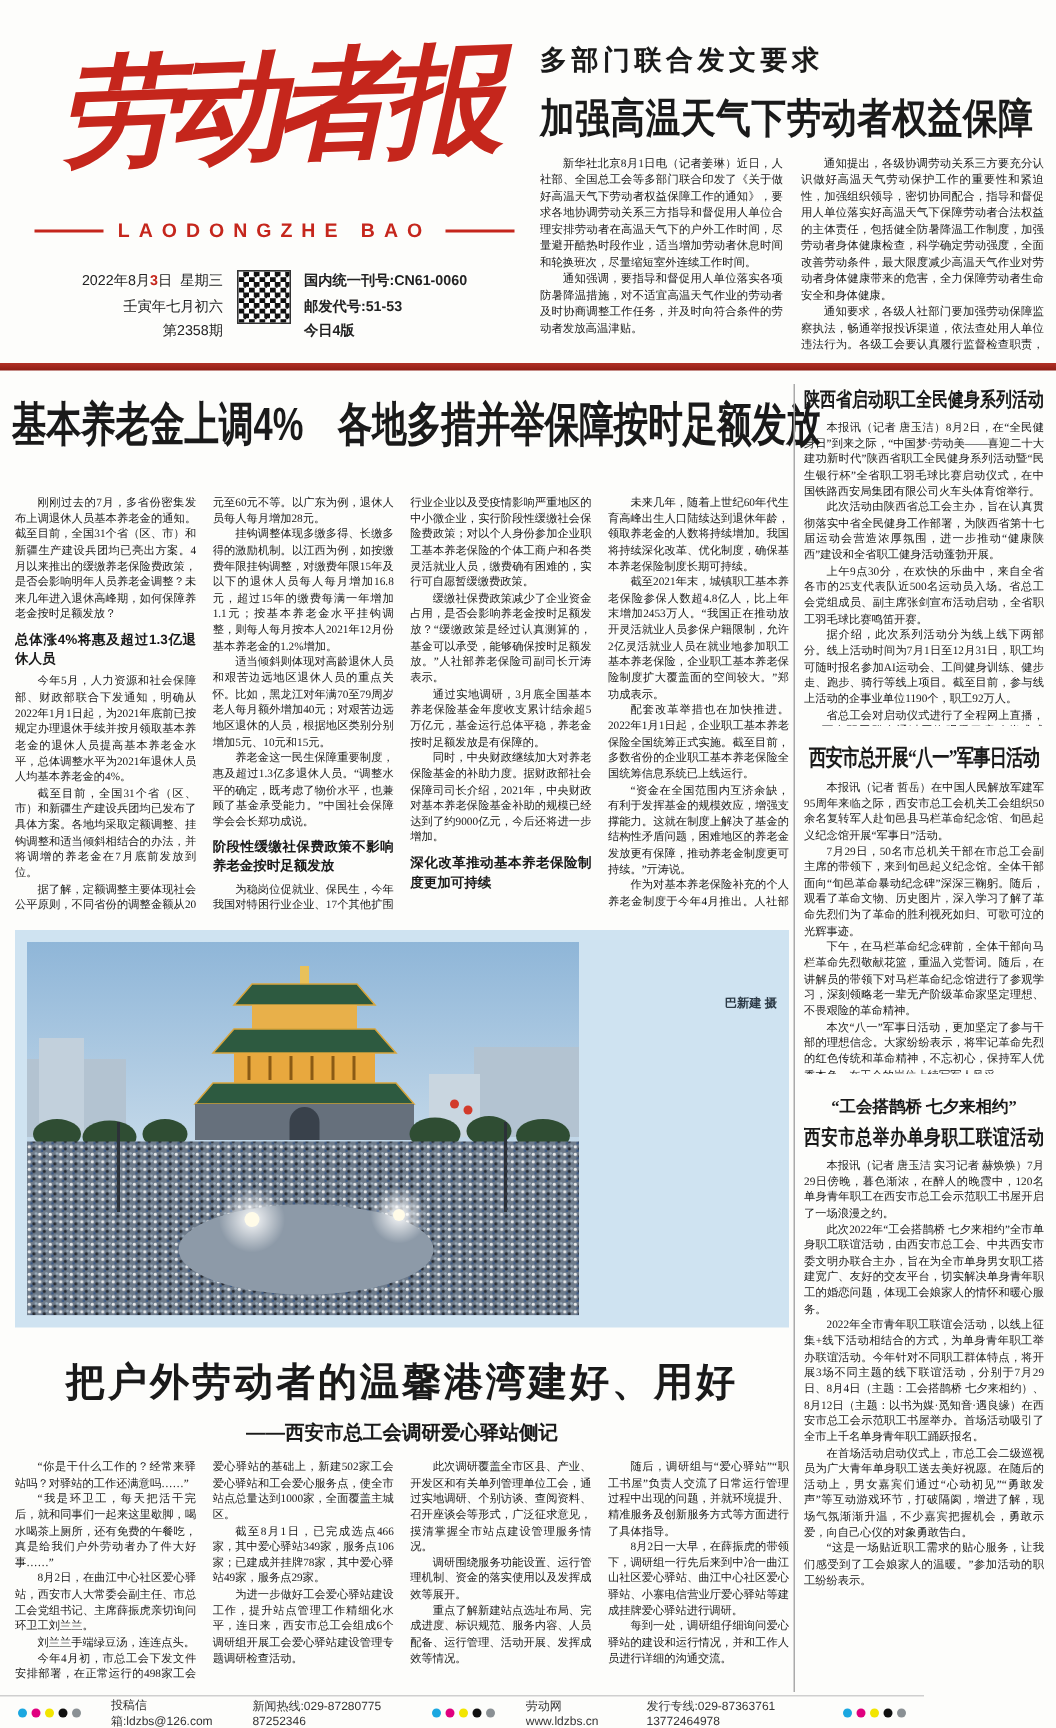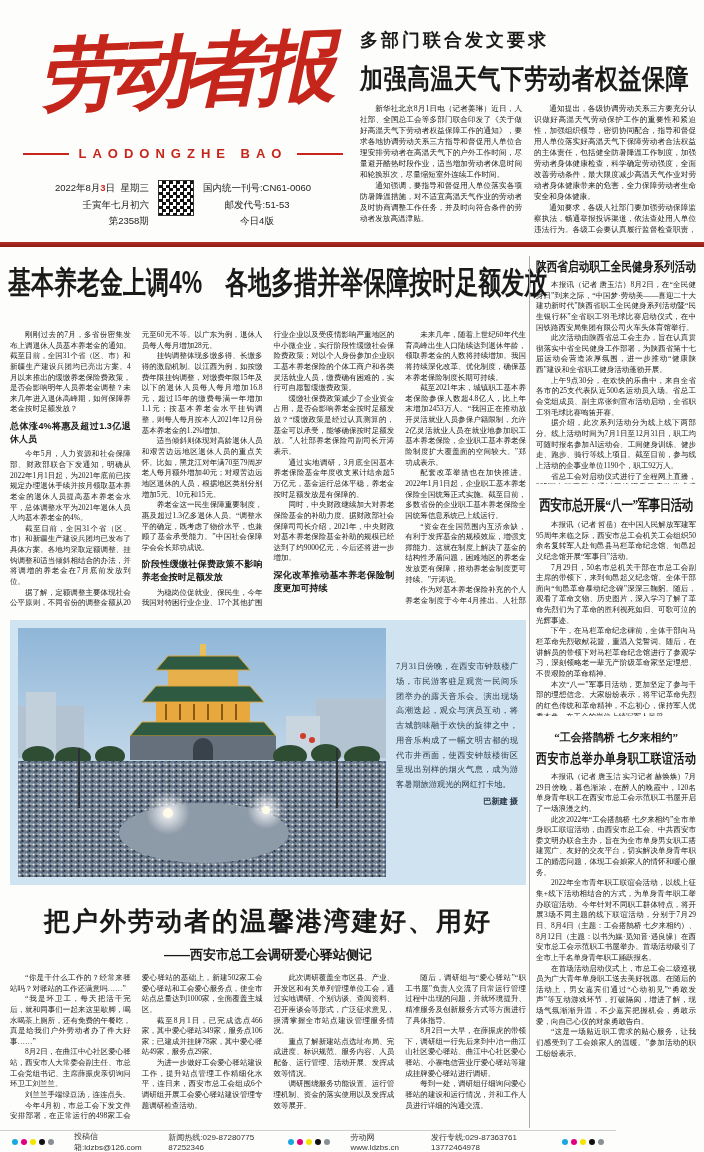--- a/index.html
+++ b/index.html
@@ -12,21 +12,21 @@
   .paper-title{font-family:"DejaVu Serif",serif;font-weight:bold;font-style:italic;
        font-size:80px;line-height:1.5;color:var(--masthead-red,#c5261c);
        letter-spacing:-8px;text-align:center;transform:rotate(-2deg);white-space:nowrap;}
   .pinyin-row{display:flex;align-items:center;justify-content:center;gap:10px;margin-top:16px;
        color:var(--masthead-red,#c5261c);}
   .pinyin-row .dash{width:46px;height:2px;background:var(--masthead-red,#c5261c);}
   .pinyin{font-family:"Liberation Sans",sans-serif;font-size:13px;font-weight:bold;letter-spacing:6px;}
   .date-row{display:flex;justify-content:center;align-items:flex-start;gap:9px;margin-top:19px;
        font-family:"Liberation Sans",sans-serif;font-size:9.5px;color:#222;}
   .date-col{text-align:right;line-height:1.75;}
-  .issue-col{text-align:center;line-height:1.75;}
+  .issue-col{text-align:left;line-height:1.75;font-weight:bold;}
   .red-day{color:var(--masthead-red,#c5261c);font-weight:bold;}
   .qr{width:36px;height:36px;border:1px solid #333;background:#fff;
       background-image:repeating-conic-gradient(#111 0% 25%,#fff 0% 50%);background-size:7px 7px;}
 
   
   .top-article{position:absolute;left:360px;top:28px;width:336px;}
   .top-kicker{font-family:"Liberation Sans",sans-serif;font-weight:bold;font-size:18px;letter-spacing:3px;}
   .top-headline{font-family:"Liberation Sans",sans-serif;font-weight:900;font-size:23px;
        letter-spacing:0.5px;margin:9px 0 11px;transform:scaleY(1.18);transform-origin:left top;white-space:nowrap;}
   .top-body{column-count:2;column-gap:12px;font-size:7.6px;line-height:1.45;text-align:justify;
@@ -202,39 +202,38 @@
         <ellipse cx="186" cy="205" rx="85" ry="30" fill="#8d9aa8"></ellipse>
         <rect x="60" y="120" width="2" height="60" fill="#2c3138"></rect>
         <rect x="318" y="120" width="2" height="60" fill="#2c3138"></rect>
         <circle cx="150" cy="185" r="22" fill="url(#glow)"></circle>
         <circle cx="248" cy="182" r="19" fill="url(#glow)"></circle>
         <circle cx="150" cy="185" r="5" fill="#fffbe8"></circle>
         <circle cx="248" cy="182" r="4" fill="#fffbe8"></circle>
       </svg>
     </div>
     <div class="photo-caption" data-interactable="false">
-      <span data-interactable="false">7月31日傍晚，在西安市钟鼓楼广场，市民游客驻足观赏一民间乐团举办的露天音乐会。演出现场高潮迭起，观众与演员互动，将古城韵味融于欢快的旋律之中，用音乐构成了一幅文明古都的现代市井画面，使西安钟鼓楼街区呈现出别样的烟火气息，成为游客暑期旅游观光的网红打卡地。</span>
       <span class="photographer" data-interactable="false">巴新建 摄</span>
     </div>
   </div>
 
   <div class="bottom-article" data-interactable="false">
     <div class="bottom-headline" data-interactable="false">把户外劳动者的温馨港湾建好、用好</div>
     <div class="bottom-subtitle" data-interactable="false">——西安市总工会调研爱心驿站侧记</div>
     <div class="bottom-body" data-interactable="false">
         <p data-interactable="false">“你是干什么工作的？经常来驿站吗？对驿站的工作还满意吗……”</p>
         <p data-interactable="false">“我是环卫工，每天把活干完后，就和同事们一起来这里歇脚，喝水喝茶上厕所，还有免费的午餐吃，真是给我们户外劳动者办了件大好事……”</p>
         <p data-interactable="false">8月2日，在曲江中心社区爱心驿站，西安市人大常委会副主任、市总工会党组书记、主席薛振虎亲切询问环卫工刘兰兰。</p>
         <p data-interactable="false">刘兰兰手端绿豆汤，连连点头。</p>
         <p data-interactable="false">今年4月初，市总工会下发文件安排部署，在正常运行的498家工会爱心驿站的基础上，新建502家工会爱心驿站和工会爱心服务点，使全市站点总量达到1000家，全面覆盖主城区。</p>
         <p data-interactable="false">截至8月1日，已完成选点466家，其中爱心驿站349家，服务点106家；已建成并挂牌78家，其中爱心驿站49家，服务点29家。</p>
         <p data-interactable="false">为进一步做好工会爱心驿站建设工作，提升站点管理工作精细化水平，连日来，西安市总工会组成6个调研组开展工会爱心驿站建设管理专题调研检查活动。</p>
         <p data-interactable="false">此次调研覆盖全市区县、产业、开发区和有关单列管理单位工会，通过实地调研、个别访谈、查阅资料、召开座谈会等形式，广泛征求意见，摸清掌握全市站点建设管理服务情况。</p>
+        <p data-interactable="false">调研围绕服务功能设置、运行管理机制、资金的落实使用以及发挥成效等展开。</p>
         <p data-interactable="false">重点了解新建站点选址布局、完成进度、标识规范、服务内容、人员配备、运行管理、活动开展、发挥成效等情况。</p>
-        <p data-interactable="false">调研围绕服务功能设置、运行管理机制、资金的落实使用以及发挥成效等展开。</p>
         <p data-interactable="false">随后，调研组与“爱心驿站”“职工书屋”负责人交流了日常运行管理过程中出现的问题，并就环境提升、精准服务及创新服务方式等方面进行了具体指导。</p>
         <p data-interactable="false">8月2日一大早，在薛振虎的带领下，调研组一行先后来到中冶一曲江山社区爱心驿站、曲江中心社区爱心驿站、小寨电信营业厅爱心驿站等建成挂牌爱心驿站进行调研。</p>
         <p data-interactable="false">每到一处，调研组仔细询问爱心驿站的建设和运行情况，并和工作人员进行详细的沟通交流。</p>
       </div>
   </div>
 
   <div class="vrule" data-interactable="false"></div>
   <div class="sidebar" data-interactable="false">
     <div data-interactable="false">
       <div class="sb-headline-1" data-interactable="false">陕西省启动职工全民健身系列活动</div>

